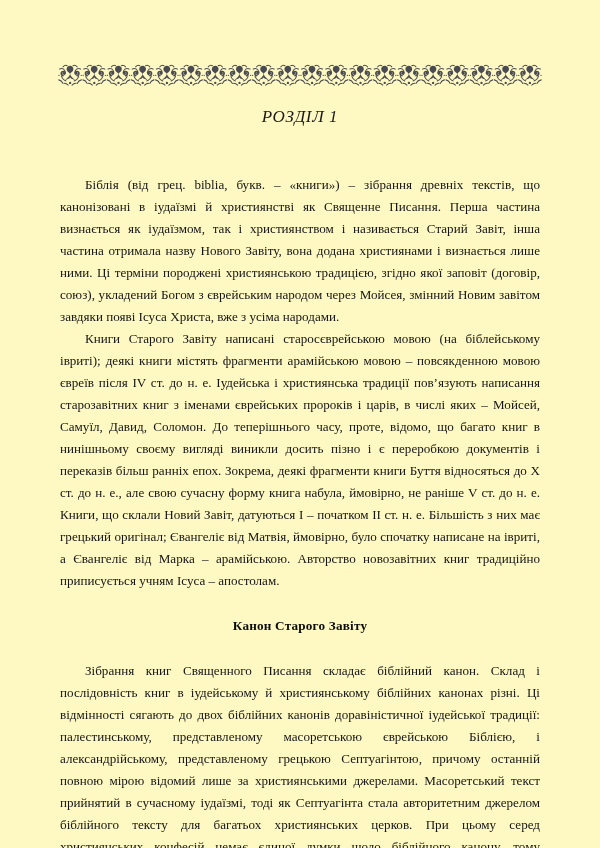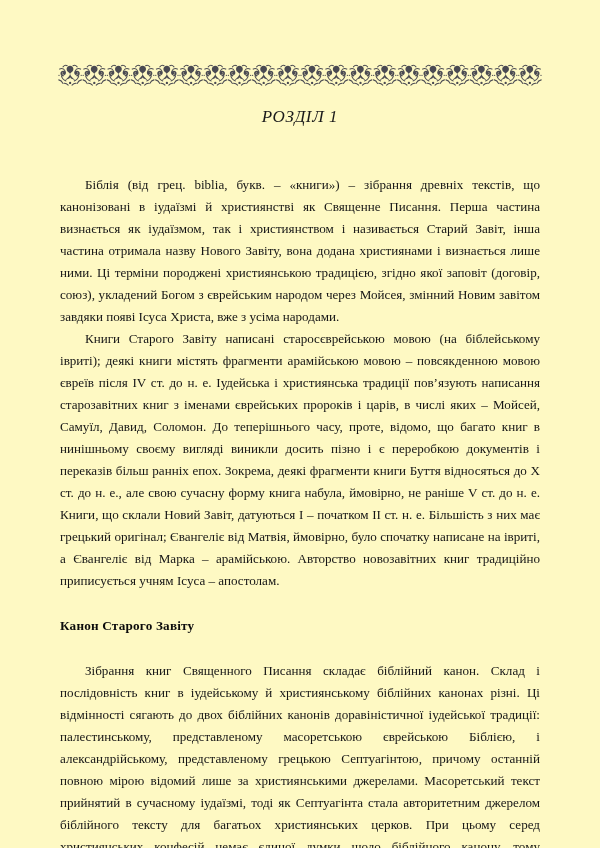--- a/index.html
+++ b/index.html
@@ -60,21 +60,21 @@
     top: 139px;
     width: 600px;
     text-align: center;
     font-weight: bold;
     font-size: 16.5px;
     letter-spacing: 0.35px;
     color: #080808;
   }
 
   .section-subtitle {
-    text-align: left;
+    text-align: center;
     font-weight: bold;
     font-size: 13.2px;
     letter-spacing: 0.2px;
     margin: 0;
     padding: 0;
     color: #0c0c0c;
   }
 
   
   .body-col {

